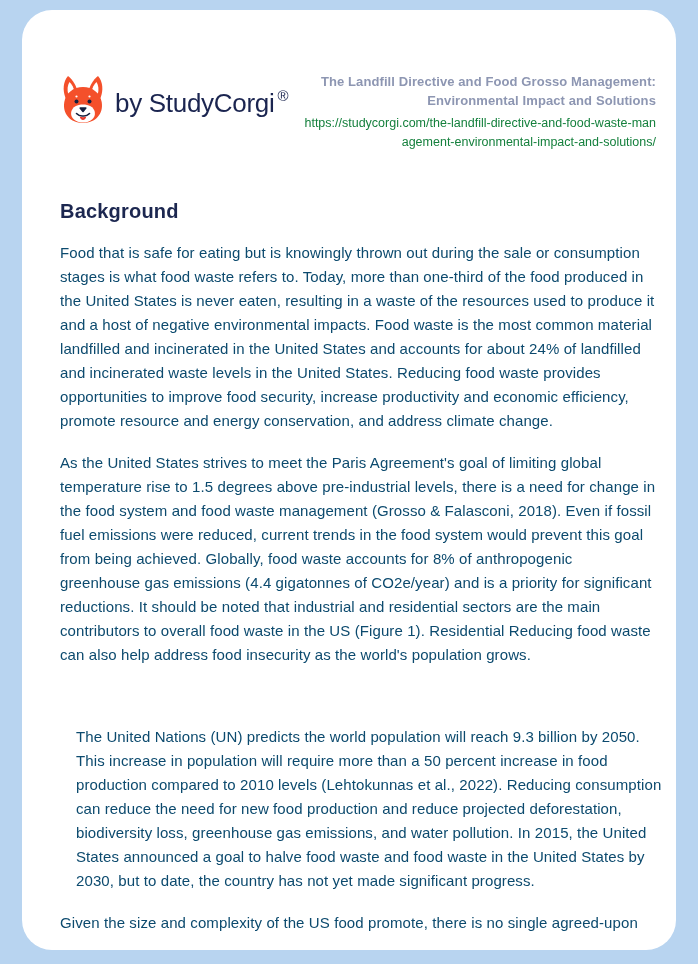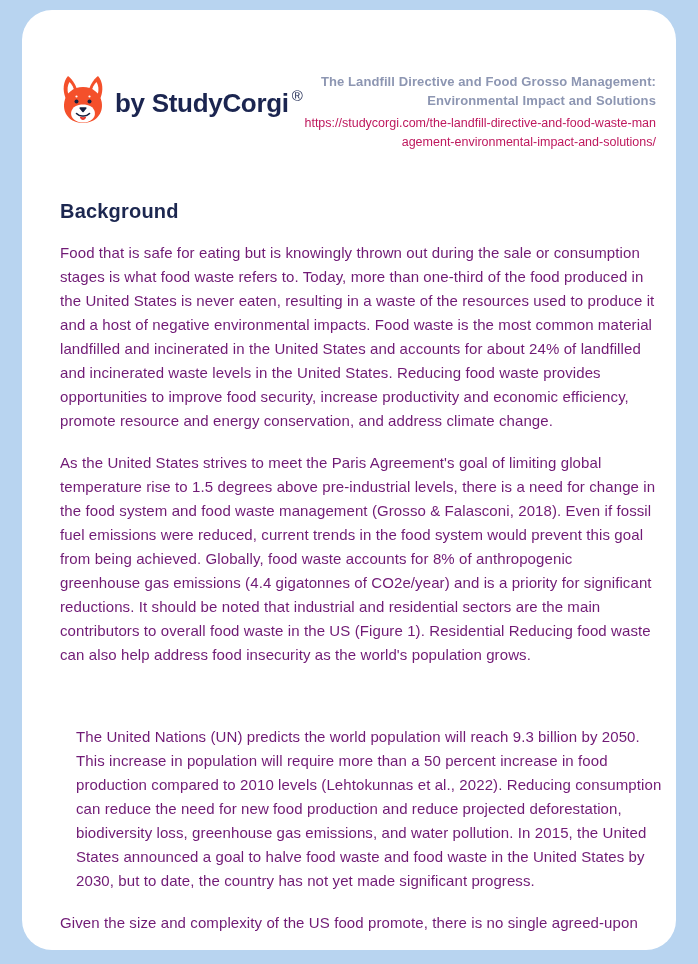--- a/index.html
+++ b/index.html
@@ -37,21 +37,21 @@
     padding-top: 8px;
   }
   .logo {
     display: inline-block;
     width: 46px;
     height: 58px;
     margin-right: 9px;
   }
   .wordmark {
     font-size: 26px;
-    font-weight: 700;
+    font-weight: 400;
     color: #1b2550;
     letter-spacing: -0.3px;
     white-space: nowrap;
   }
   .reg {
     font-size: 15px;
     font-weight: 400;
     color: #1b2550;
     vertical-align: top;
     position: relative;
@@ -68,37 +68,37 @@
     font-weight: bold;
     line-height: 19px;
     color: #8d96b2;
     letter-spacing: 0.1px;
   }
   .doc-url {
     display: block;
     margin-top: 4px;
     font-size: 12.5px;
     line-height: 19px;
-    color: #be185d;
+    color: #15803d;
     text-decoration: none;
     word-break: break-all;
   }
   .heading {
     margin: 48px 0 0 0;
     font-size: 20px;
     font-weight: bold;
     color: #1c2750;
     letter-spacing: 0.2px;
   }
   .para {
     margin: 18px 0 0 0;
     width: 596px;
     font-size: 15px;
     line-height: 24px;
-    color: #701a75;
+    color: #0c4a6e;
     letter-spacing: 0.1px;
   }
   .para.para-gap {
     margin-top: 58px;
     margin-left: 16px;
   }
 </style>
 </head>
 <body>
 

